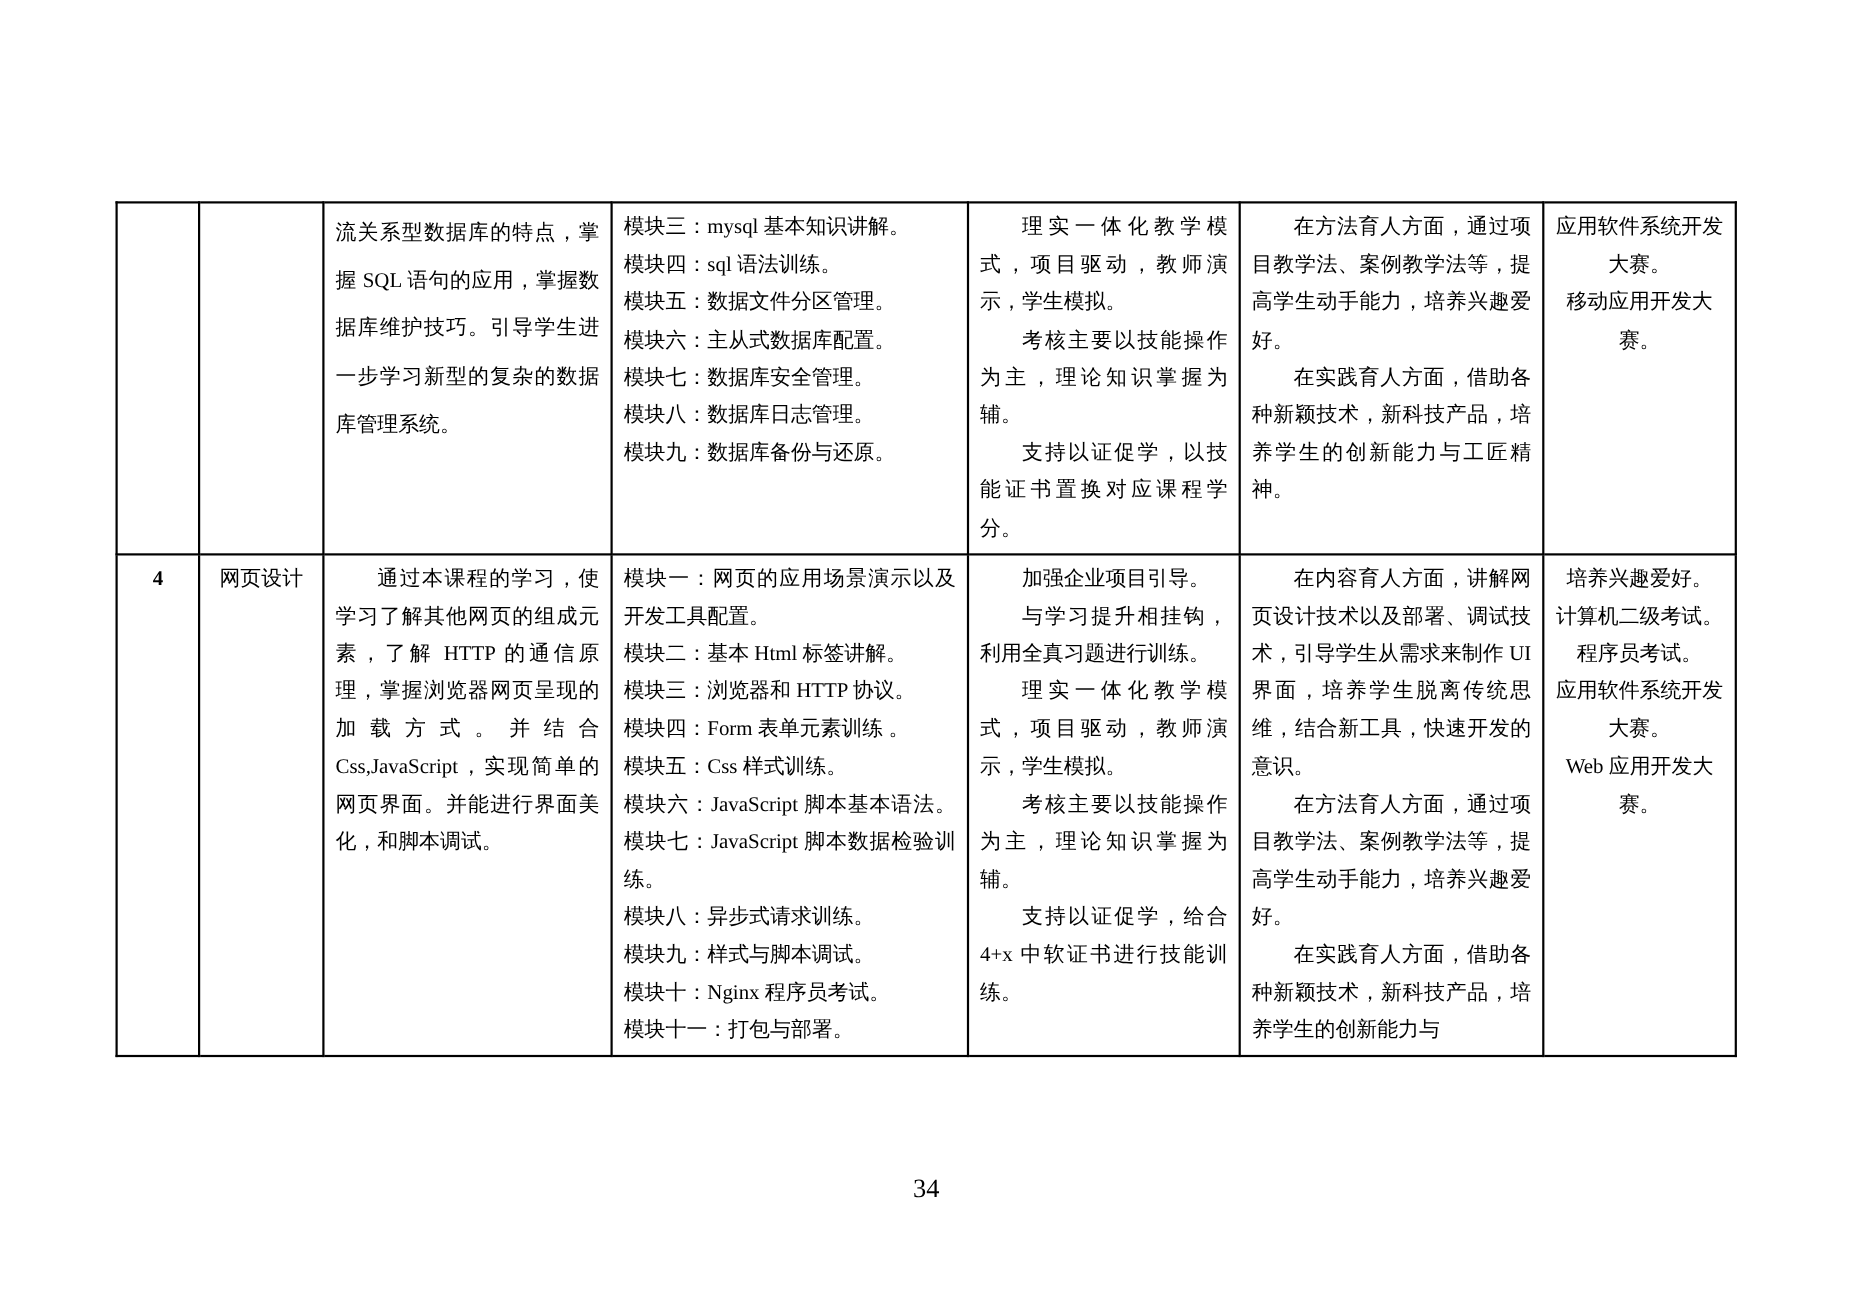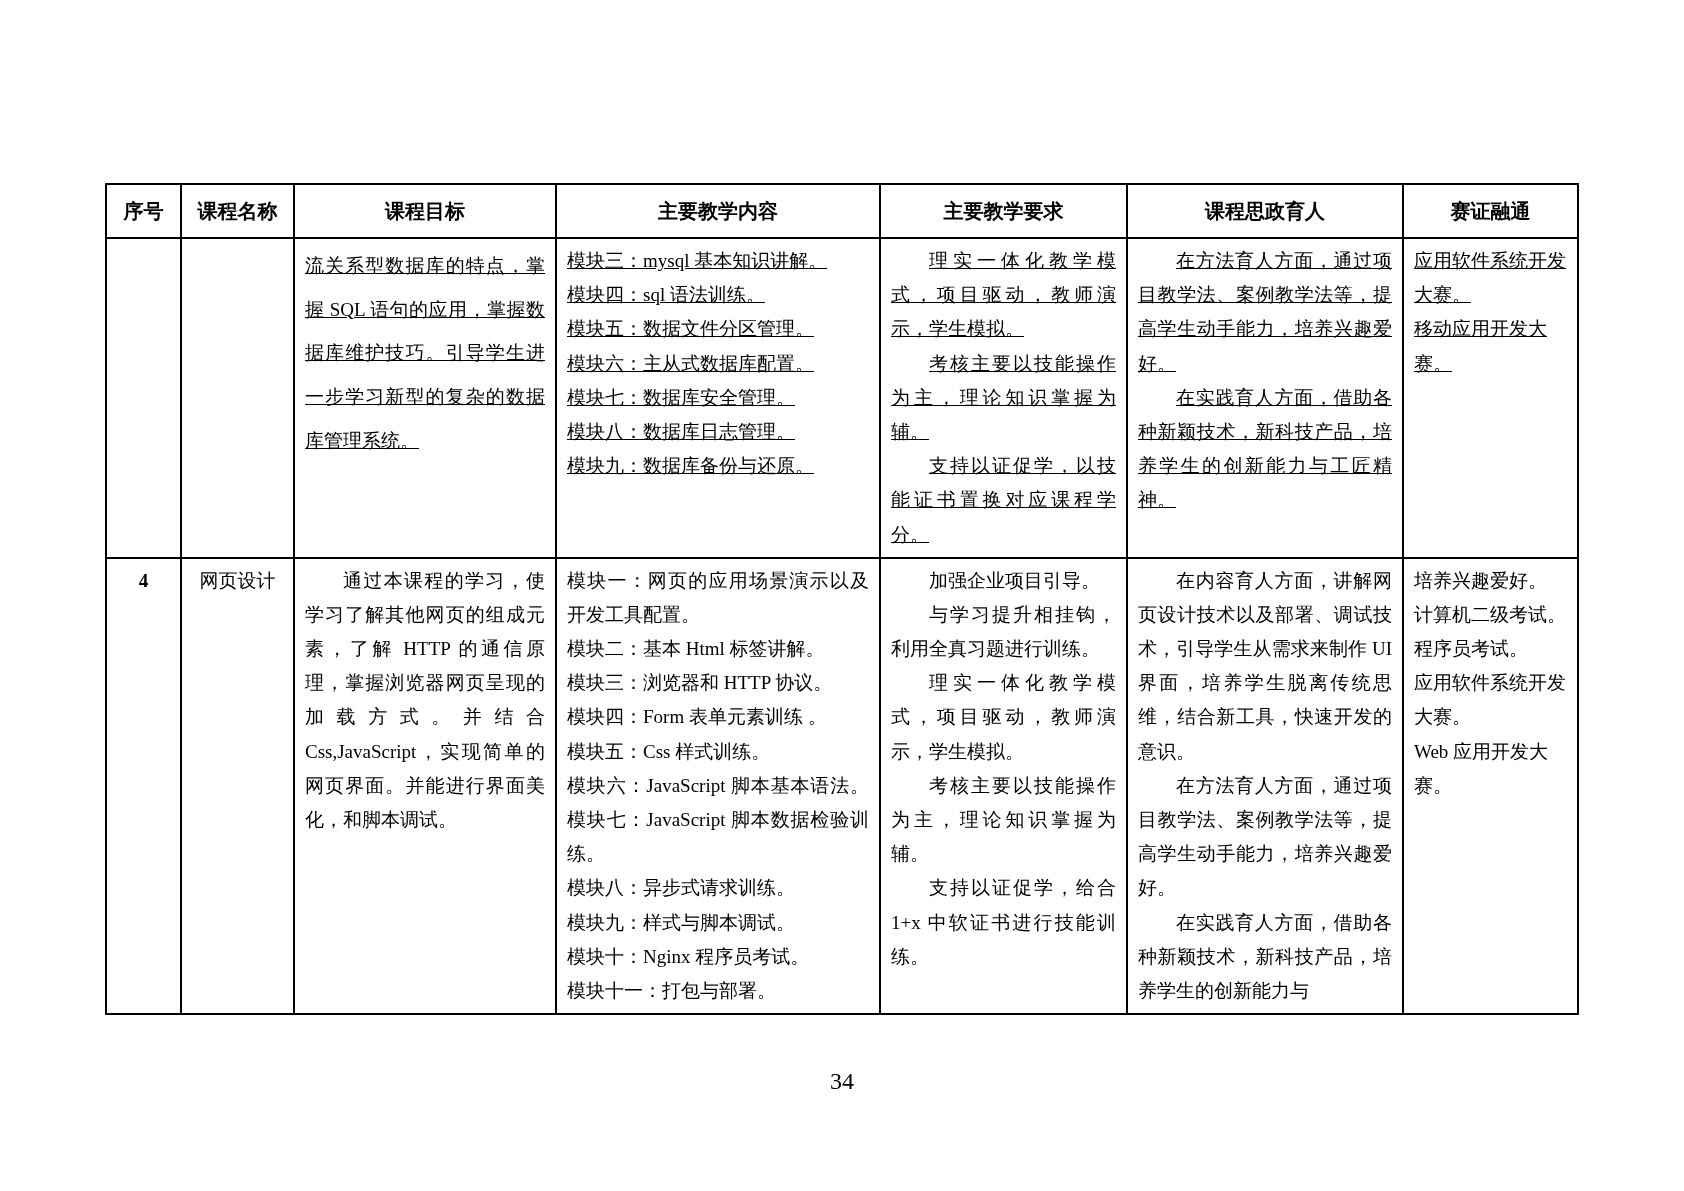--- a/index.html
+++ b/index.html
@@ -30,30 +30,30 @@
     overflow: hidden;
   }
   .doc-table th {
     font-size: 20px;
     font-weight: bold;
     text-align: center;
     vertical-align: middle;
     height: 54px;
     padding: 4px 2px;
   }
-  tr.row-1 { height: 307px; text-decoration: underline; }
+  tr.row-1 { height: 307px; }
   tr.row-2 { height: 444px; }
   .v-mid { vertical-align: middle; margin-top: 34px; }
   .para { text-align: justify; }
   .para.indent { text-indent: 2em; }
   .cell-objectives-r1 .para { line-height: 2.3; }
   .cell-requirements-r2 { padding-top: 28px; }
   .seq-cell { font-weight: bold; text-align: center; vertical-align: middle; }
   .name-cell { text-align: center; vertical-align: middle; font-size: 18px; }
-  .cert-list .para { text-align: left; }
+  .cert-list .para { text-align: center; }
   .page-number {
     position: absolute;
     left: 50%;
     transform: translateX(-50%);
     top: 1068px;
     font-size: 24px;
   }
 </style>
 </head>
 <body>
@@ -62,29 +62,20 @@
   <colgroup>
     <col style="width:75px">
     <col style="width:113px">
     <col style="width:262px">
     <col style="width:324px">
     <col style="width:247px">
     <col style="width:276px">
     <col style="width:175px">
   </colgroup>
   <tbody>
-      <tr class="header-row">
-    <th>序号</th>
-    <th>课程名称</th>
-    <th>课程目标</th>
-    <th>主要教学内容</th>
-    <th>主要教学要求</th>
-    <th>课程思政育人</th>
-    <th>赛证融通</th>
-  </tr>
 
   <tr class="row-1">
     <td class="seq-cell"></td>
     <td class="name-cell"></td>
     <td class="cell-objectives-r1">
       <p class="para">流关系型数据库的特点，掌握 SQL 语句的应用，掌握数据库维护技巧。引导学生进一步学习新型的复杂的数据库管理系统。</p>
     </td>
     <td>
       <p class="para">模块三：mysql 基本知识讲解。</p>
       <p class="para">模块四：sql 语法训练。</p>
@@ -125,21 +116,21 @@
       <p class="para">模块八：异步式请求训练。</p>
       <p class="para">模块九：样式与脚本调试。</p>
       <p class="para">模块十：Nginx 程序员考试。</p>
       <p class="para">模块十一：打包与部署。</p>
     </td>
     <td class="cell-requirements-r2">
       <p class="para indent">加强企业项目引导。</p>
       <p class="para indent">与学习提升相挂钩，利用全真习题进行训练。</p>
       <p class="para indent">理实一体化教学模式，项目驱动，教师演示，学生模拟。</p>
       <p class="para indent">考核主要以技能操作为主，理论知识掌握为辅。</p>
-      <p class="para indent">支持以证促学，给合 1+x 中软证书进行技能训练。</p>
+      <p class="para indent">支持以证促学，给合 4+x 中软证书进行技能训练。</p>
     </td>
     <td>
       <p class="para indent">在内容育人方面，讲解网页设计技术以及部署、调试技术，引导学生从需求来制作 UI 界面，培养学生脱离传统思维，结合新工具，快速开发的意识。</p>
       <p class="para indent">在方法育人方面，通过项目教学法、案例教学法等，提高学生动手能力，培养兴趣爱好。</p>
       <p class="para indent">在实践育人方面，借助各种新颖技术，新科技产品，培养学生的创新能力与</p>
     </td>
     <td class="cert-list v-mid">
       <p class="para">培养兴趣爱好。</p>
       <p class="para">计算机二级考试。</p>
       <p class="para">程序员考试。</p>

